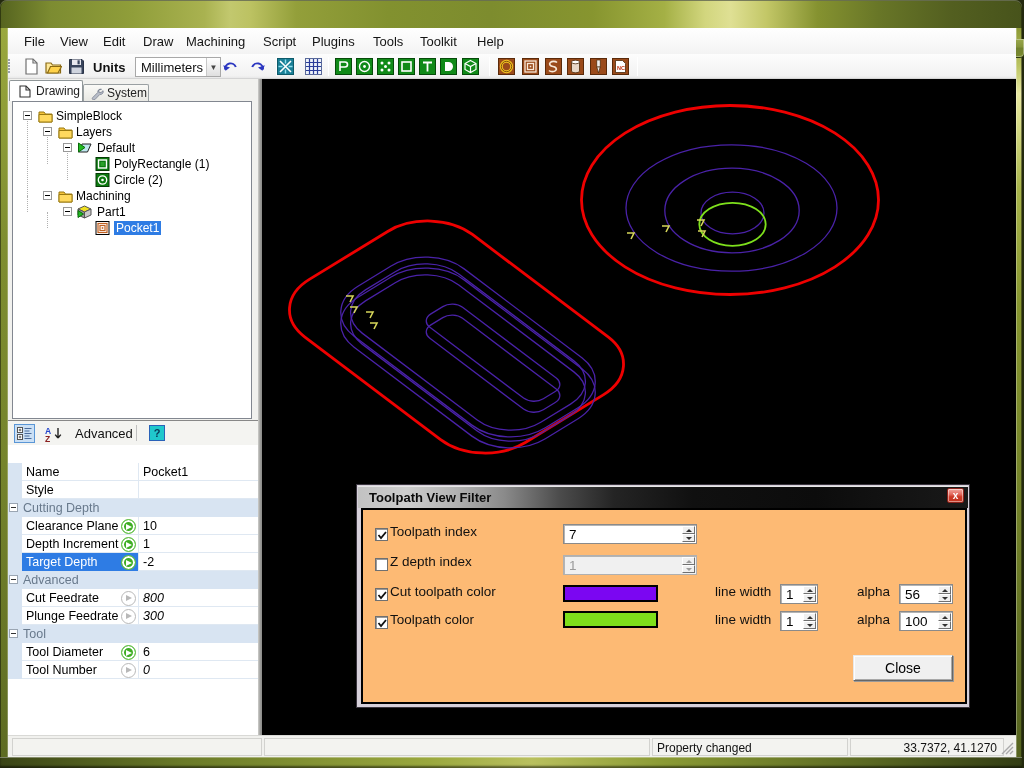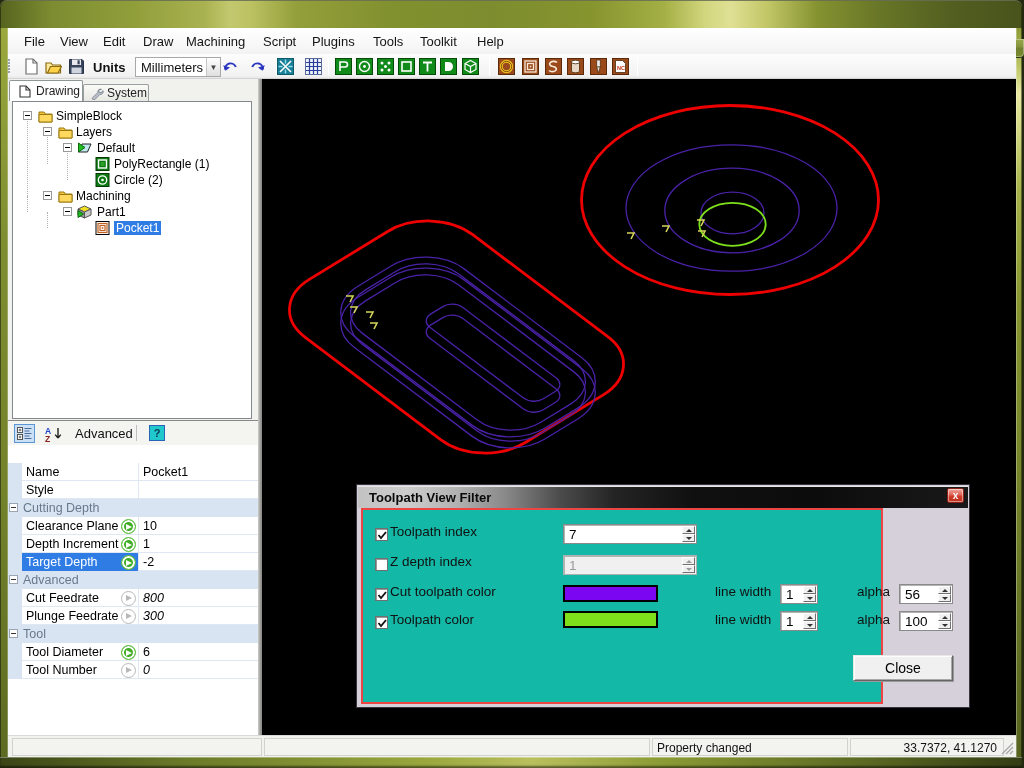--- a/index.html
+++ b/index.html
@@ -88,22 +88,22 @@
 #dlg { position:absolute; left:356px; top:484px; width:614px; height:224px;
   background:#d6d0da; border:1px solid #39343d; box-shadow:2px 3px 9px rgba(0,0,0,.55); }
 #dlgtitle { position:absolute; left:1px; top:1px; width:610px; height:22px;
   background:linear-gradient(90deg,#c2c2c2 0%,#cdcdcd 8%,#b2b2b2 16%,#8a8a8a 24%,#4c4c4c 33%,#242424 42%,#101010 55%,#0c0c0c 75%,#191919 100%);
   box-shadow: inset 0 1px 0 #e6e6e6; }
 #dlgtitle span { position:absolute; left:11px; top:4px; font-size:13px; font-weight:bold; color:#0a0a0a; }
 #dlgx { position:absolute; left:590px; top:3px; width:17px; height:15px;
   background:linear-gradient(180deg,#f0a8a0 0%,#e36b60 40%,#cc3826 60%,#c23420 100%);
   border:1px solid #8a2018; border-radius:2px; color:#fff; font-size:10px; font-weight:bold;
   text-align:center; line-height:13px; box-shadow:inset 0 0 0 1px rgba(255,255,255,.45); }
-#dlgbody { position:absolute; left:4px; top:23px; width:522px; height:196px;
-  background:#14b8a6; border:2px solid #ef4444; }
+#dlgbody { position:absolute; left:4px; top:23px; width:606px; height:196px;
+  background:#fdba74; border:2px solid #000000; }
 .chk { position:absolute; width:13px; height:13px; background:#fff; border:1px solid #707070;
   box-shadow: inset 1px 1px 0 #9a9a9a; }
 .chk svg { position:absolute; left:0px; top:0px; }
 .dlbl { position:absolute; font-size:13.5px; color:#111; white-space:nowrap; }
 .spin { position:absolute; height:20px; background:#fff; border:1px solid #8a8a8a;
   box-shadow: inset 1px 1px 0 #b4b4b4; font-size:13.5px; color:#000; }
 .spin .v { position:absolute; left:5px; top:2px; }
 .sbtns { position:absolute; right:1px; top:1px; width:13px; height:16px; }
 .sb { position:absolute; left:0; width:13px; height:8px; background:#f0f0f0;
   border:1px solid; border-color:#fff #707070 #707070 #fff; }

